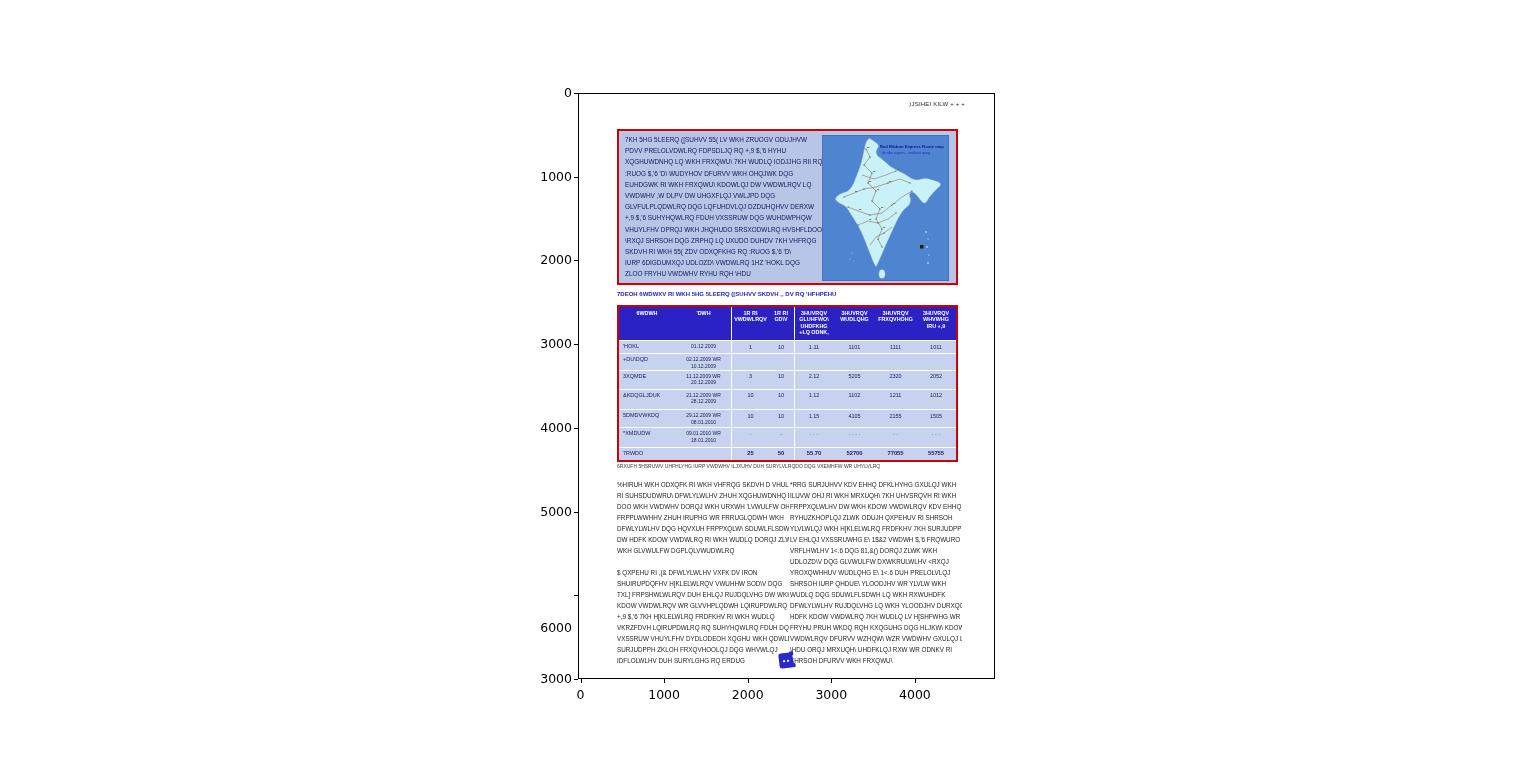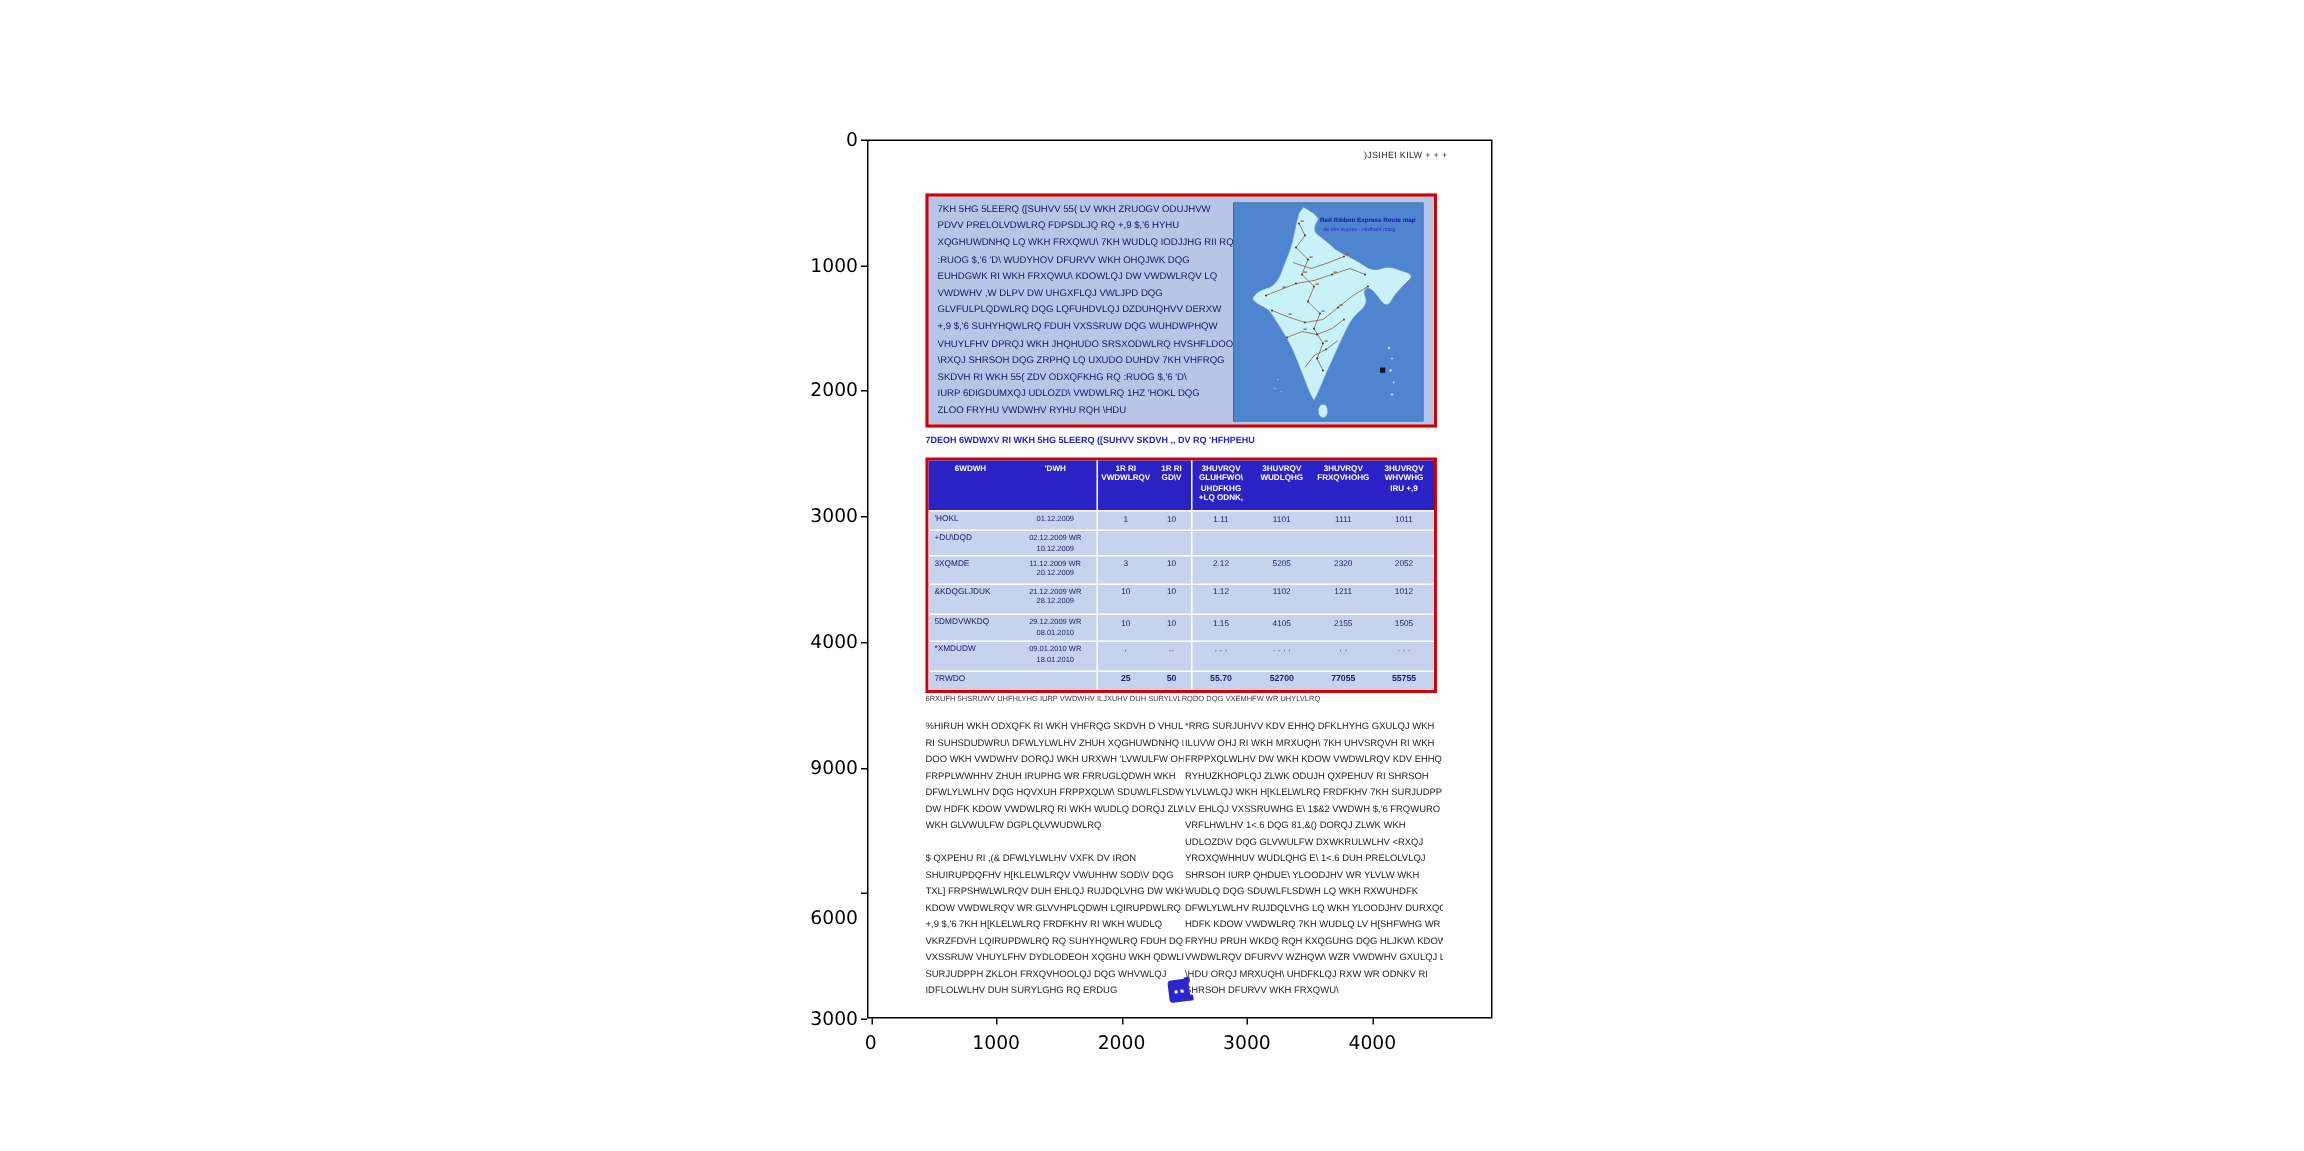--- a/index.html
+++ b/index.html
@@ -57,23 +57,23 @@
       <div class="ytick-label" style="left: 536px; top: 85px;">0</div>
       <div class="ytick-mark" style="left: 574px; top: 93px;"></div>
       <div class="ytick-label" style="left: 536px; top: 168.714px;">1000</div>
       <div class="ytick-mark" style="left: 574px; top: 176.714px;"></div>
       <div class="ytick-label" style="left: 536px; top: 252.429px;">2000</div>
       <div class="ytick-mark" style="left: 574px; top: 260.429px;"></div>
       <div class="ytick-label" style="left: 536px; top: 336.143px;">3000</div>
       <div class="ytick-mark" style="left: 574px; top: 344.143px;"></div>
       <div class="ytick-label" style="left: 536px; top: 419.857px;">4000</div>
       <div class="ytick-mark" style="left: 574px; top: 427.857px;"></div>
-      <div class="ytick-label" style="left: 536px; top: 503.571px;">9000</div>
+      <div class="ytick-label" style="left: 536px; top: 503.571px;">5000</div>
       <div class="ytick-mark" style="left: 574px; top: 511.571px;"></div>
-      <div class="ytick-label" style="left: 536px; top: 604px;">6000</div>
+      <div class="ytick-label" style="left: 536px; top: 620px;">6000</div>
       <div class="ytick-mark" style="left: 574px; top: 595.286px;"></div>
       <div class="ytick-label" style="left: 536px; top: 671px;">3000</div>
       <div class="ytick-mark" style="left: 574px; top: 679px;"></div>
       <div class="xtick-label" style="left: 558.5px; top: 687px;">0</div>
       <div class="xtick-mark" style="left: 580.5px; top: 679px;"></div>
       <div class="xtick-label" style="left: 642.1px; top: 687px;">1000</div>
       <div class="xtick-mark" style="left: 664.1px; top: 679px;"></div>
       <div class="xtick-label" style="left: 725.7px; top: 687px;">2000</div>
       <div class="xtick-mark" style="left: 747.7px; top: 679px;"></div>
       <div class="xtick-label" style="left: 809.3px; top: 687px;">3000</div>

